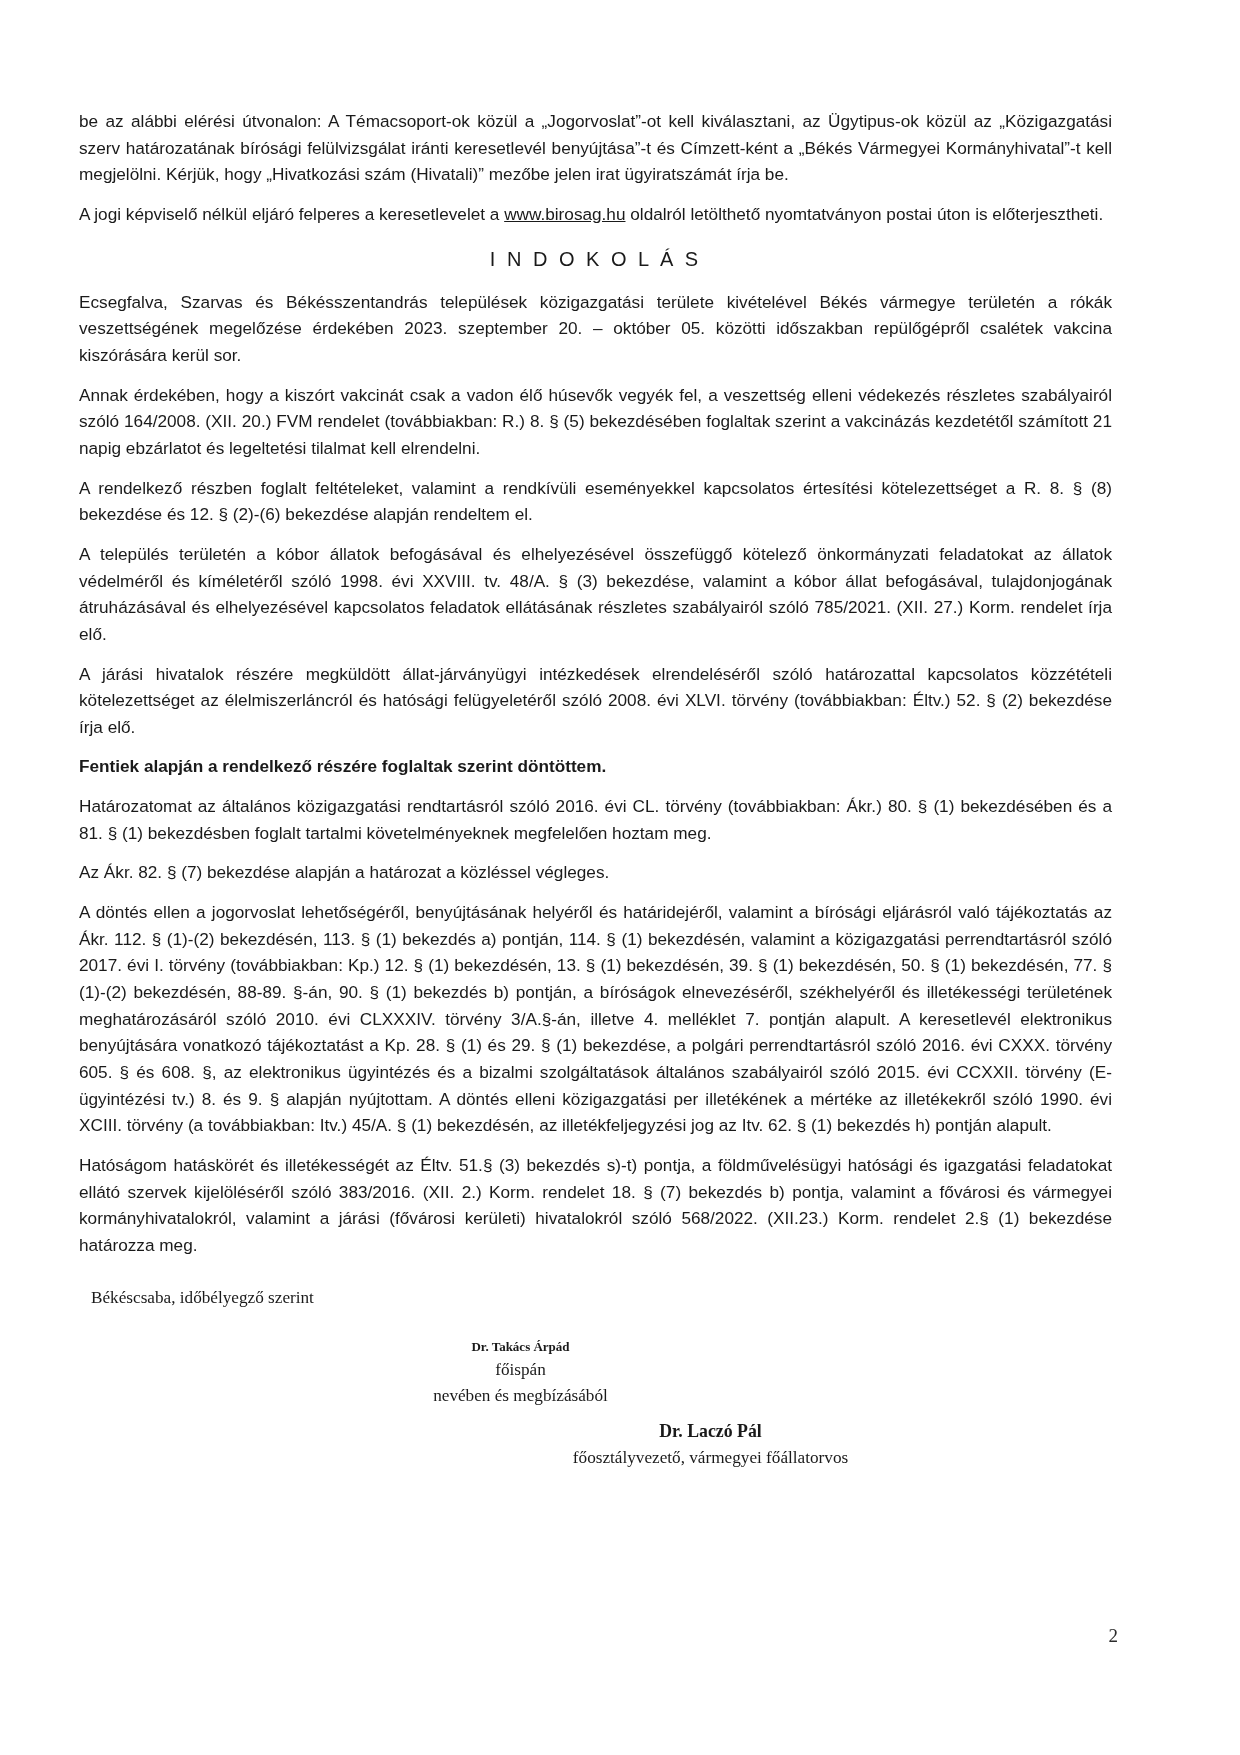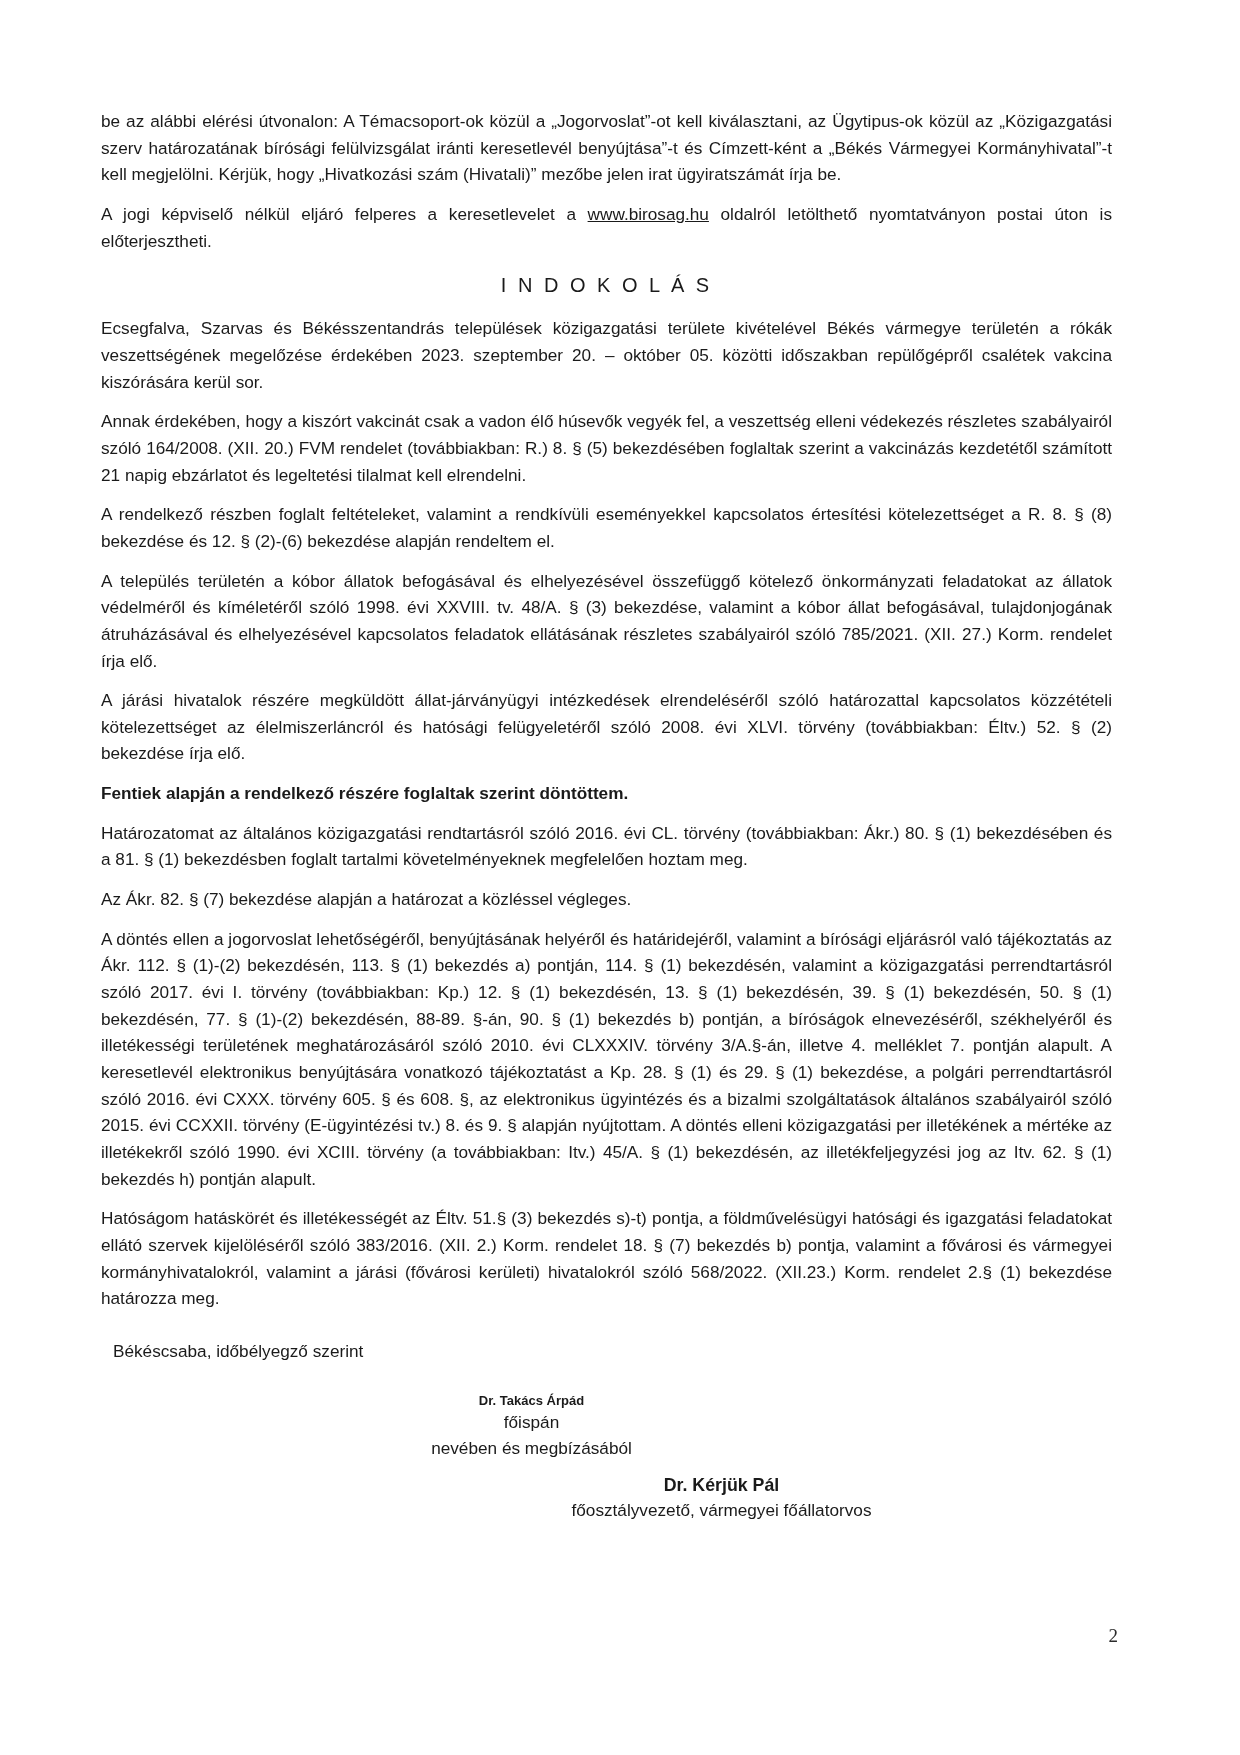--- a/index.html
+++ b/index.html
@@ -11,21 +11,21 @@
     width: 1240px;
     height: 1755px;
     font-family: "Liberation Sans", sans-serif;
     color: #1a1a1a;
   }
   .page {
     position: relative;
     width: 1240px;
     height: 1755px;
     box-sizing: border-box;
-    padding: 108px 128px 60px 101px;
+    padding: 108px 128px 60px 79px;
   }
   .doc-body {
     font-size: 17.2px;
     line-height: 1.55;
     text-align: justify;
     text-justify: inter-word;
   }
   p.para {
     margin: 0 0 13px 0;
     text-align: justify;
@@ -38,20 +38,21 @@
   }
   .bold {
     font-weight: bold;
   }
   .link {
     text-decoration: underline;
     margin-top: 46px;
   }
   .sig-block {
     margin-top: 26px;
+    font-family: Liberation Serif, serif;
   }
   .place-line {
     margin: 0 0 26px 0;
     padding-left: 12px;
     text-align: left;
   }
   .sig-one {
     text-align: center;
     line-height: 1.5;
     margin-right: 150px;
@@ -107,21 +108,21 @@
     <div class="sig-block">
       <p class="place-line">Békéscsaba, időbélyegző szerint</p>
 
       <div class="sig-one">
         <div class="name">Dr. Takács Árpád</div>
         <div>főispán</div>
         <div>nevében és megbízásából</div>
       </div>
 
       <div class="sig-two">
-        <div class="name">Dr. Kérjük Pál</div>
+        <div class="name">Dr. Laczó Pál</div>
         <div>főosztályvezető, vármegyei főállatorvos</div>
       </div>
     </div>
 
   </div>
 
   <div class="page-number">2</div>
 </div>
 
 </body></html>

